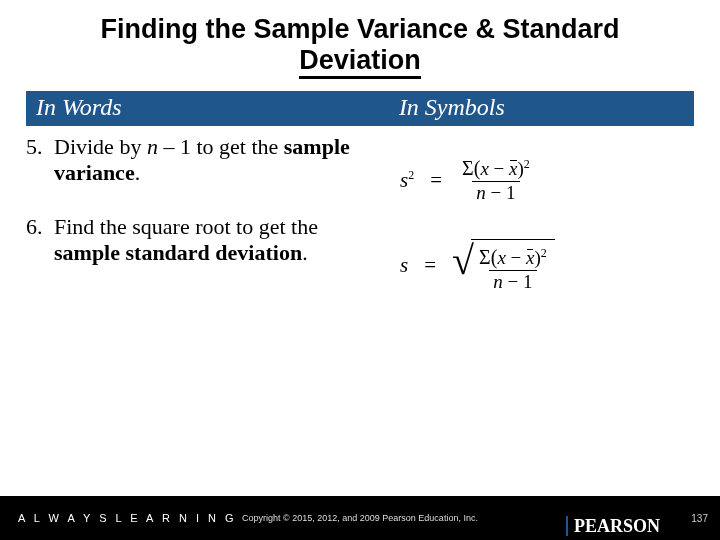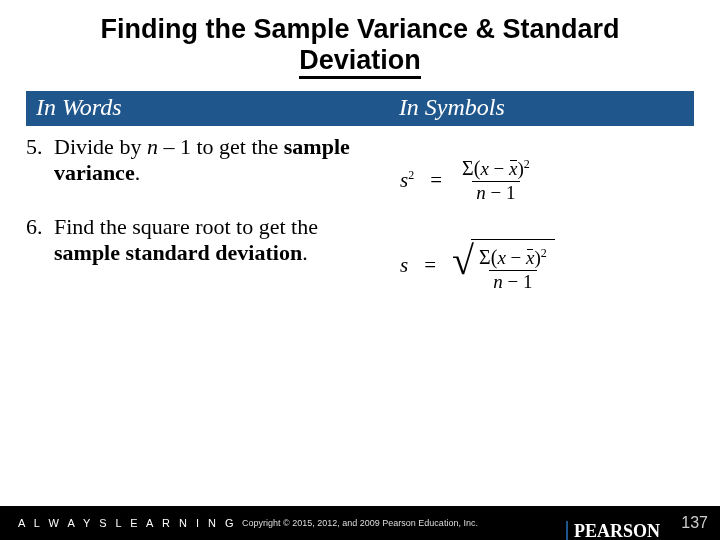--- a/index.html
+++ b/index.html
@@ -22,26 +22,26 @@
   .frac .top { padding: 0 4px 1px; }
   .frac .bot { border-top: 1px solid #000; padding: 1px 4px 0; }
   .lhs { font-style: italic; font-size: 21px; margin-right: 4px; }
   .sup { font-size: 12px; vertical-align: super; font-style: normal; }
   .sigma { font-style: normal; font-size: 20px; }
   .bar-x { position: relative; display: inline-block; }
   .bar-x::before { content: ""; position: absolute; top: 1px; left: 1px; right: 1px; border-top: 1px solid #000; }
   .sqrt { display: inline-flex; align-items: stretch; }
   .radical { font-size: 40px; line-height: 0.8; margin-right: -3px; margin-top: 6px; font-style: normal; }
   .under-rad { border-top: 1.5px solid #000; padding: 4px 4px 0 4px; }
-  .footer { position: absolute; bottom: 0; left: 0; right: 0; height: 34px; background: #000; color: #fff; display: flex; align-items: center; }
+  .footer { position: absolute; bottom: 0; left: 0; right: 0; height: 44px; background: #000; color: #fff; display: flex; align-items: center; }
   .footer .always { font-size: 11px; letter-spacing: 3px; padding-left: 18px; font-weight: 300; }
   .footer .copy { position: absolute; left: 50%; transform: translateX(-50%); font-size: 9px; color: #ddd; }
   .footer .pearson { position: absolute; right: 60px; font-size: 18px; font-weight: bold; font-family: 'Times New Roman', serif; display: flex; align-items: flex-start; margin-top: 16px; }
   .footer .pearson .bar { display: inline-block; width: 2px; height: 20px; background: #1f568b; margin-right: 6px; }
-  .footer .pagenum { position: absolute; right: 12px; font-size: 16px; color: #ccc; }
+  .footer .pagenum { position: absolute; right: 12px; font-size: 10px; color: #ccc; }
 </style>
 </head>
 <body>
 
 <div class="slide">
 
   <div class="title">
     <span>Finding the Sample Variance &amp; Standard</span><br>
     <span class="underline">Deviation</span>
   </div>

